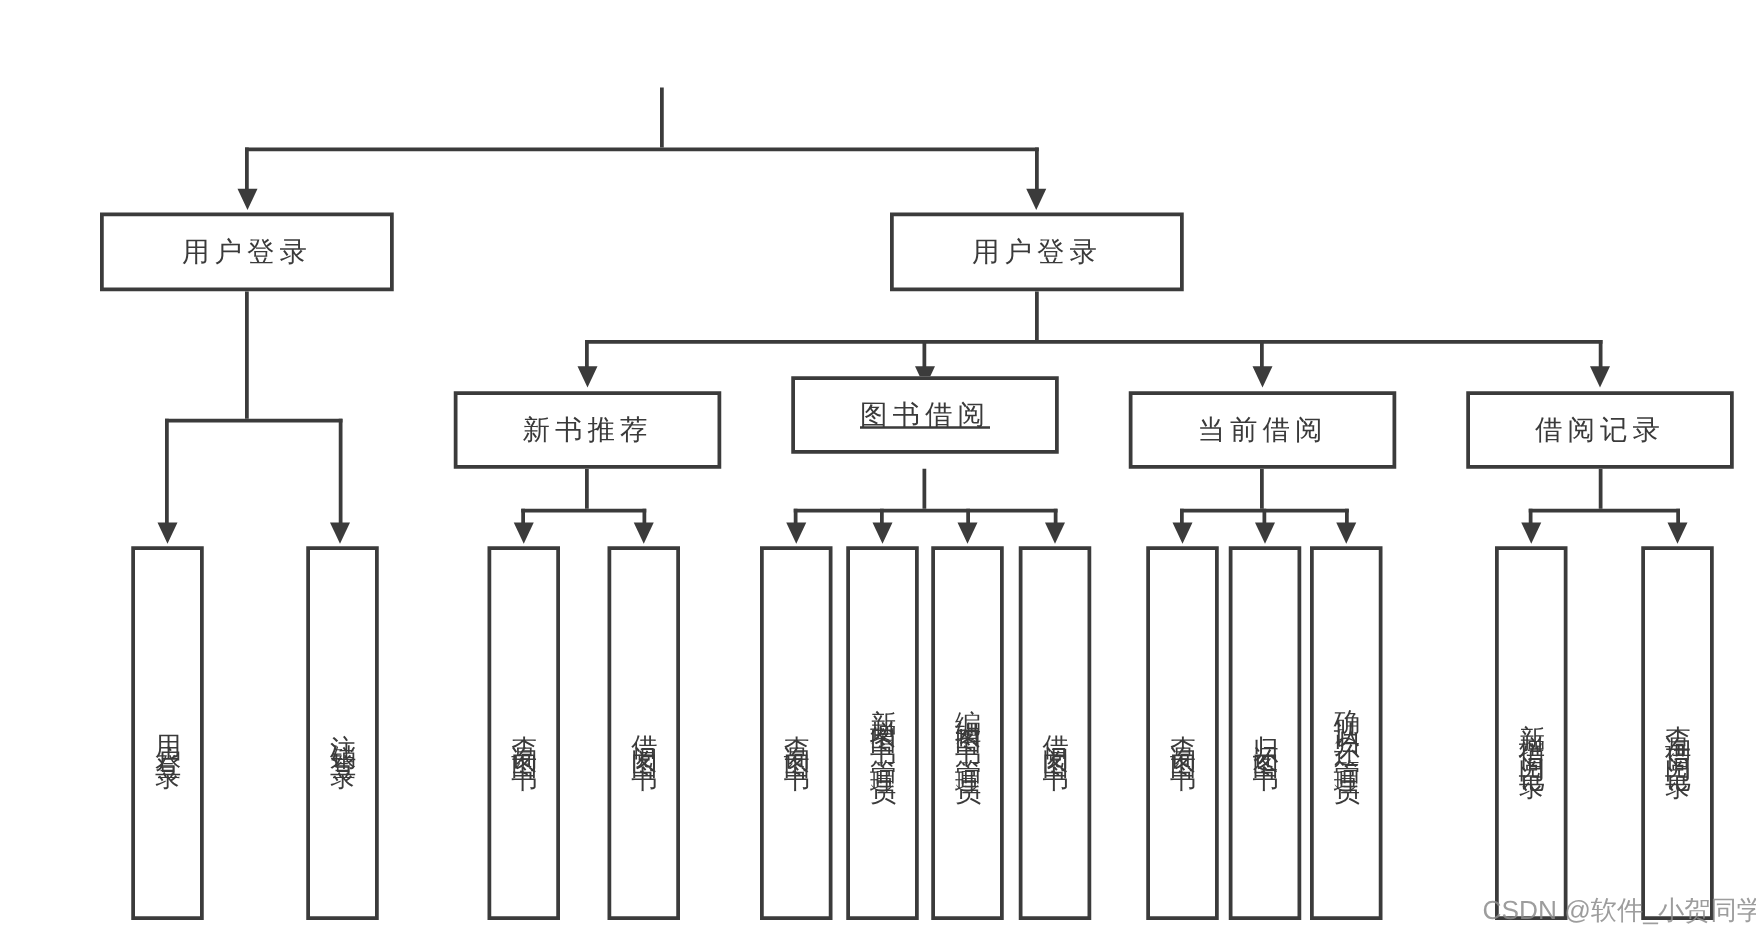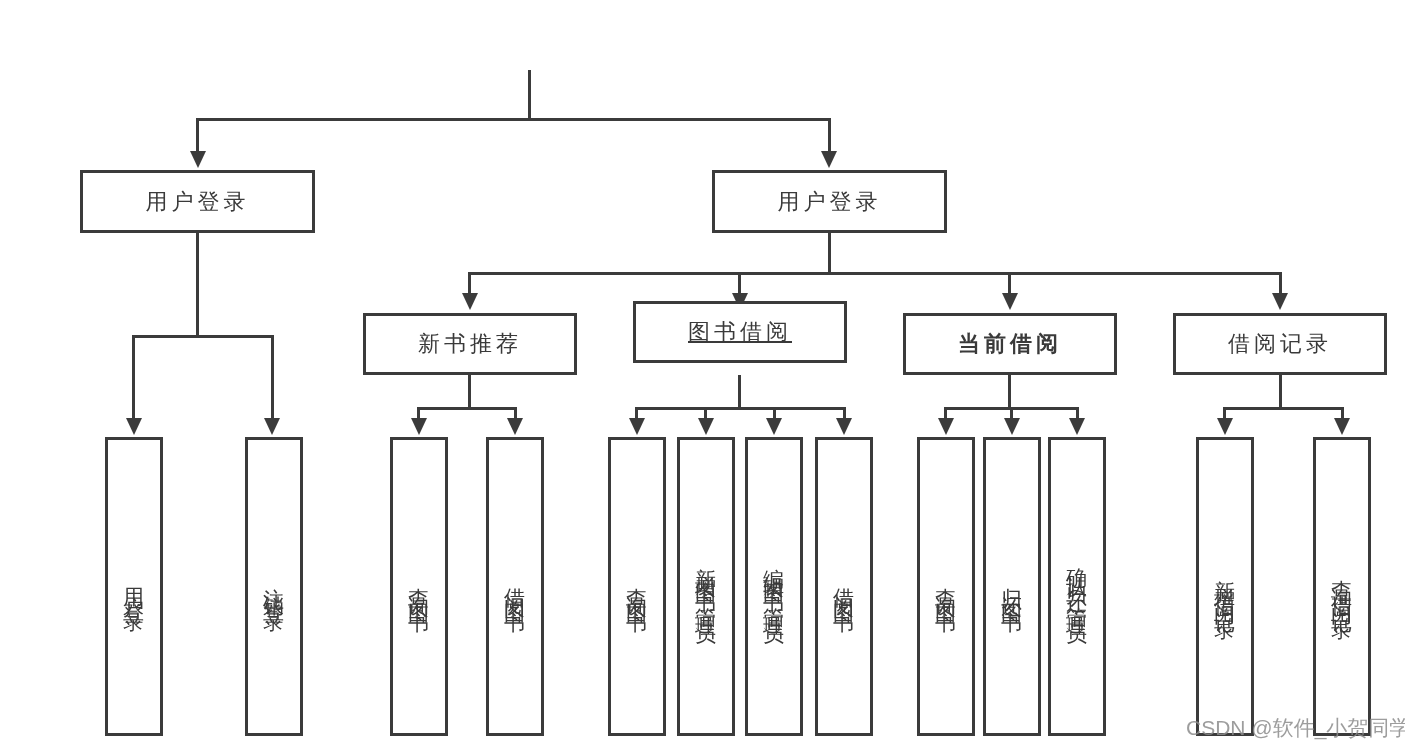--- a/index.html
+++ b/index.html
@@ -44,21 +44,21 @@
     font-size:21px;color:rgba(140,140,140,0.85);
     z-index:5;white-space:nowrap;
   }
 
   
   #n-root{left:20px;top:13px;width:998px;height:57px;}
   #n-user{left:80px;top:170px;width:235px;height:63px;}
   #n-mgmt{left:712px;top:170px;width:235px;height:63px;}
   #n-rec {left:363px;top:313px;width:214px;height:62px;}
   #n-bor {left:633px;top:301px;width:214px;height:62px;text-decoration:underline;}
-  #n-cur {left:903px;top:313px;width:214px;height:62px;font-weight:bold;}
+  #n-cur {left:903px;top:313px;width:214px;height:62px;}
   #n-log {left:1173px;top:313px;width:214px;height:62px;}
   .leaf{top:437px;width:58px;height:299px;}
   #l-login  {left:105px;}
   #l-logout {left:245px;}
   #l-q1 {left:390px;}
   #l-b1 {left:486px;}
   #l-q2 {left:608px;}
   #l-add{left:677px;}
   #l-edit{left:745px;}
   #l-b2 {left:815px;}

